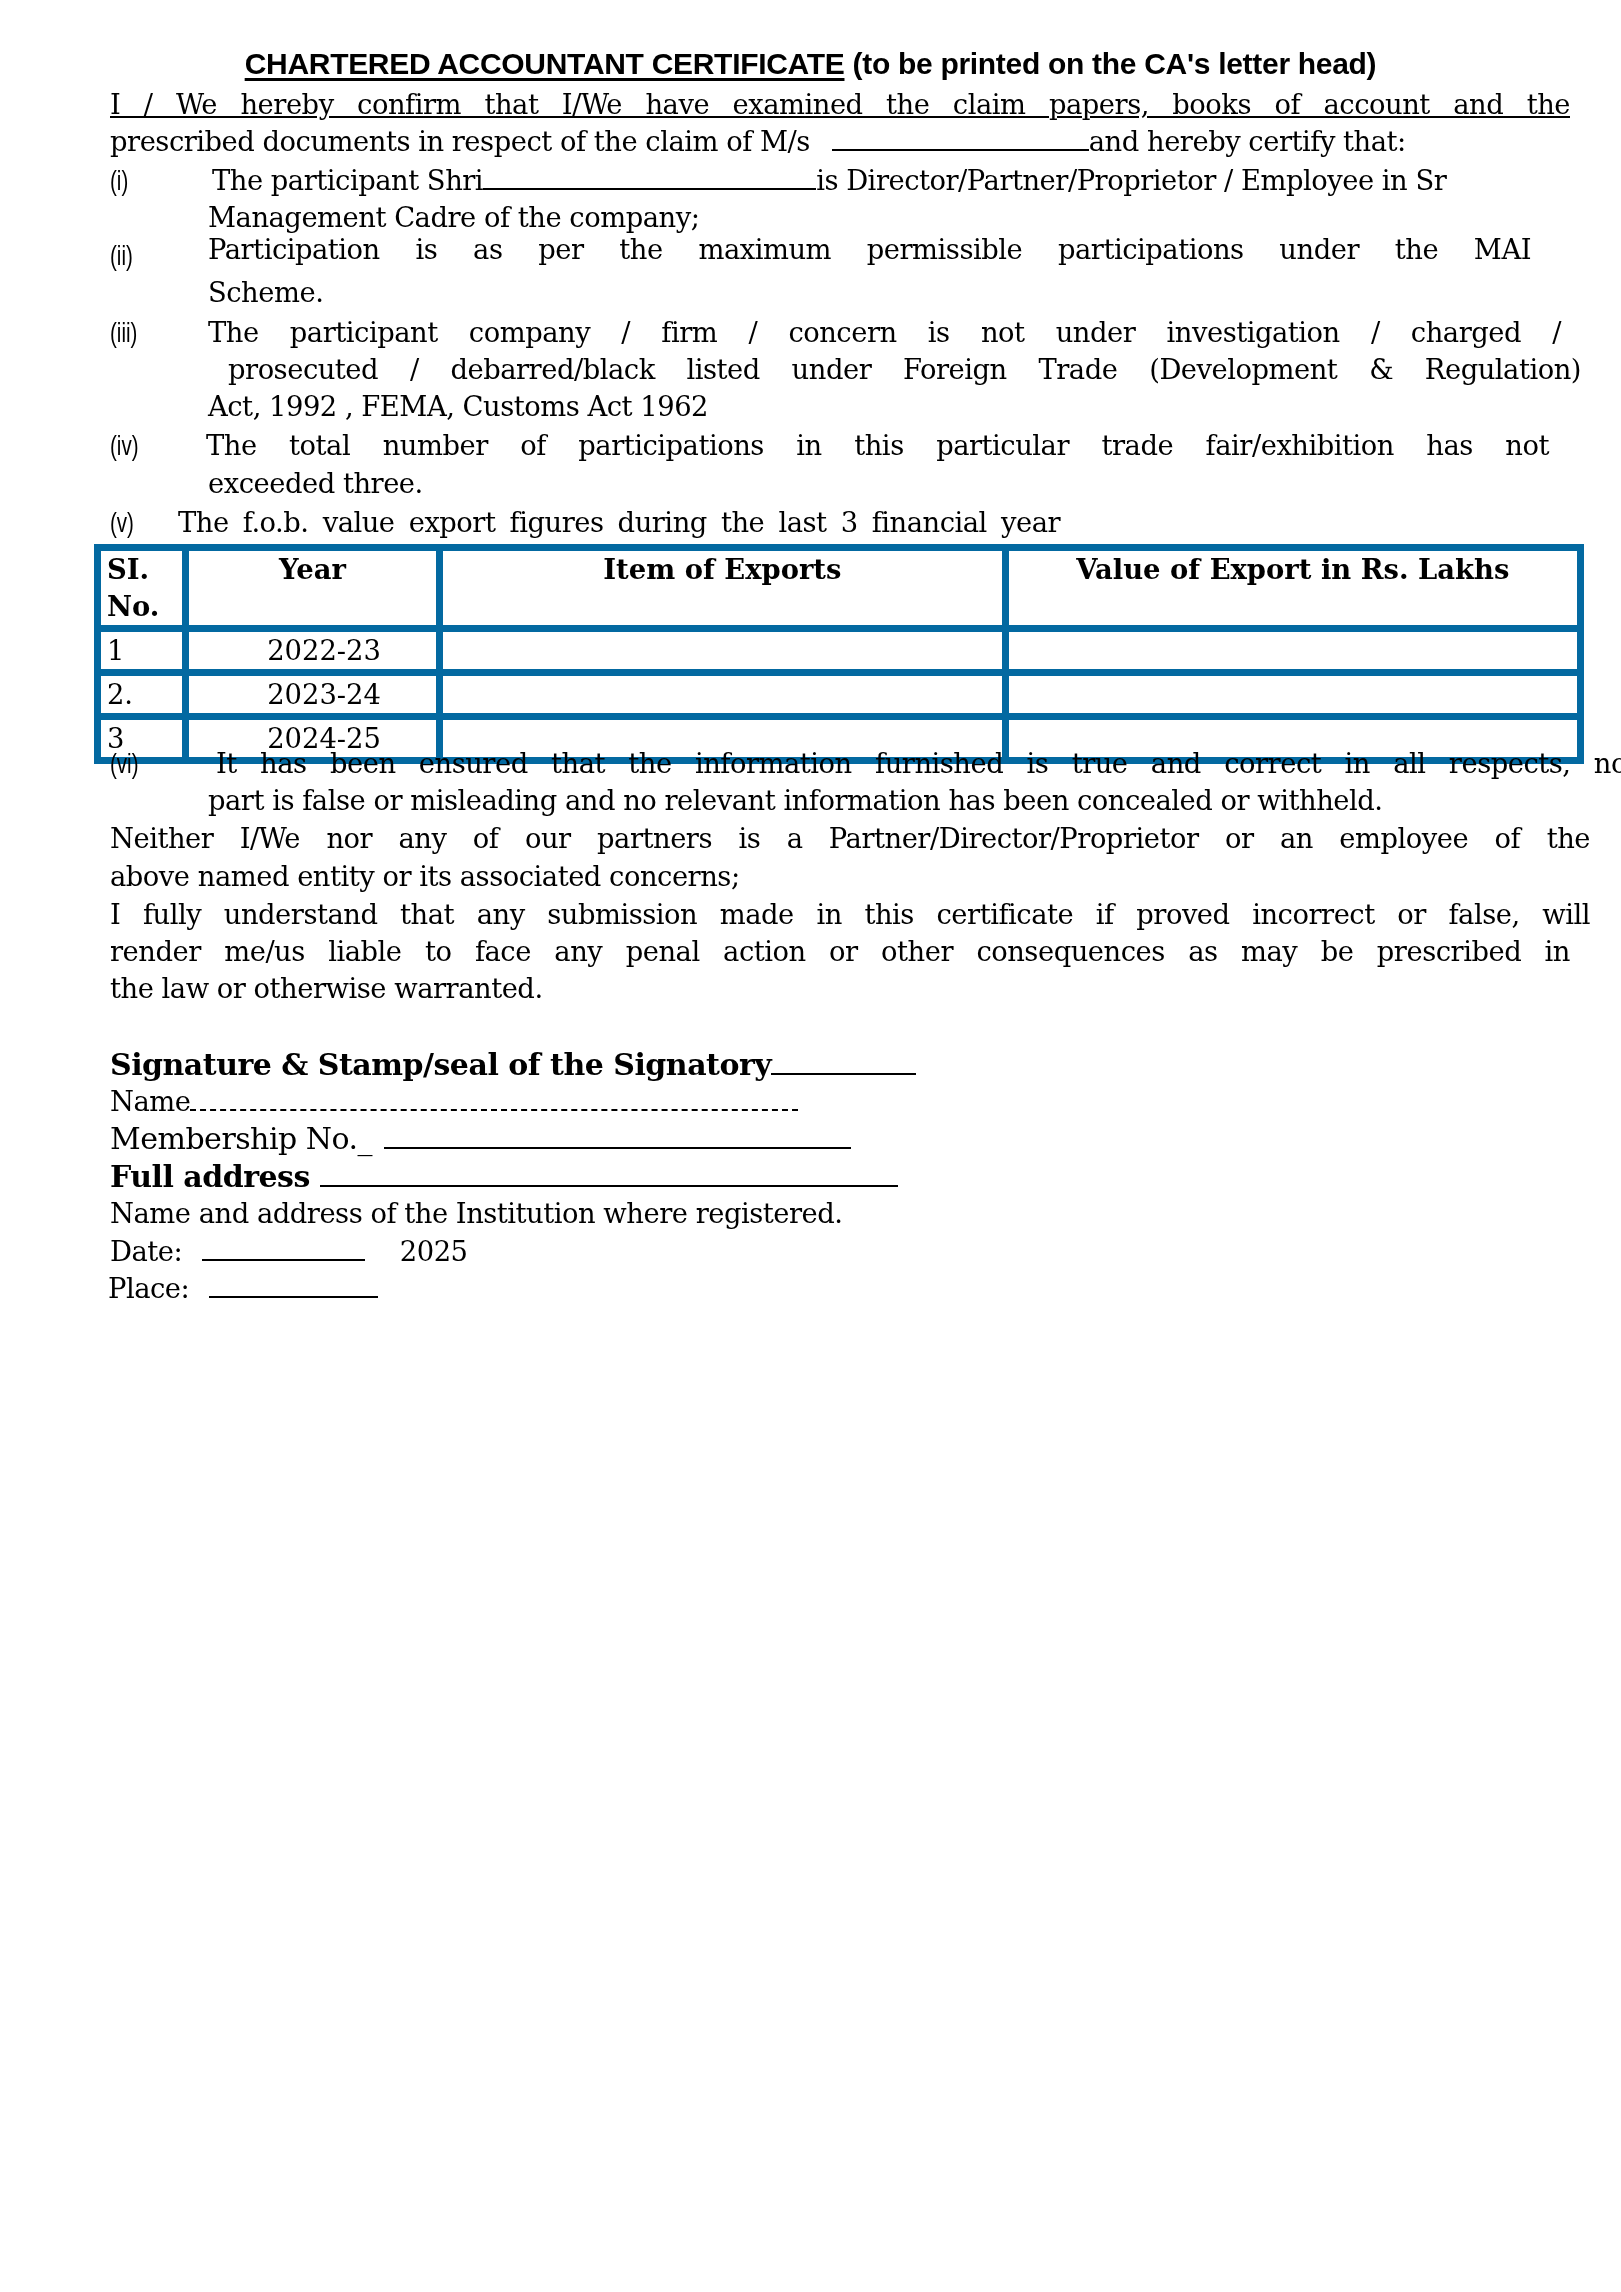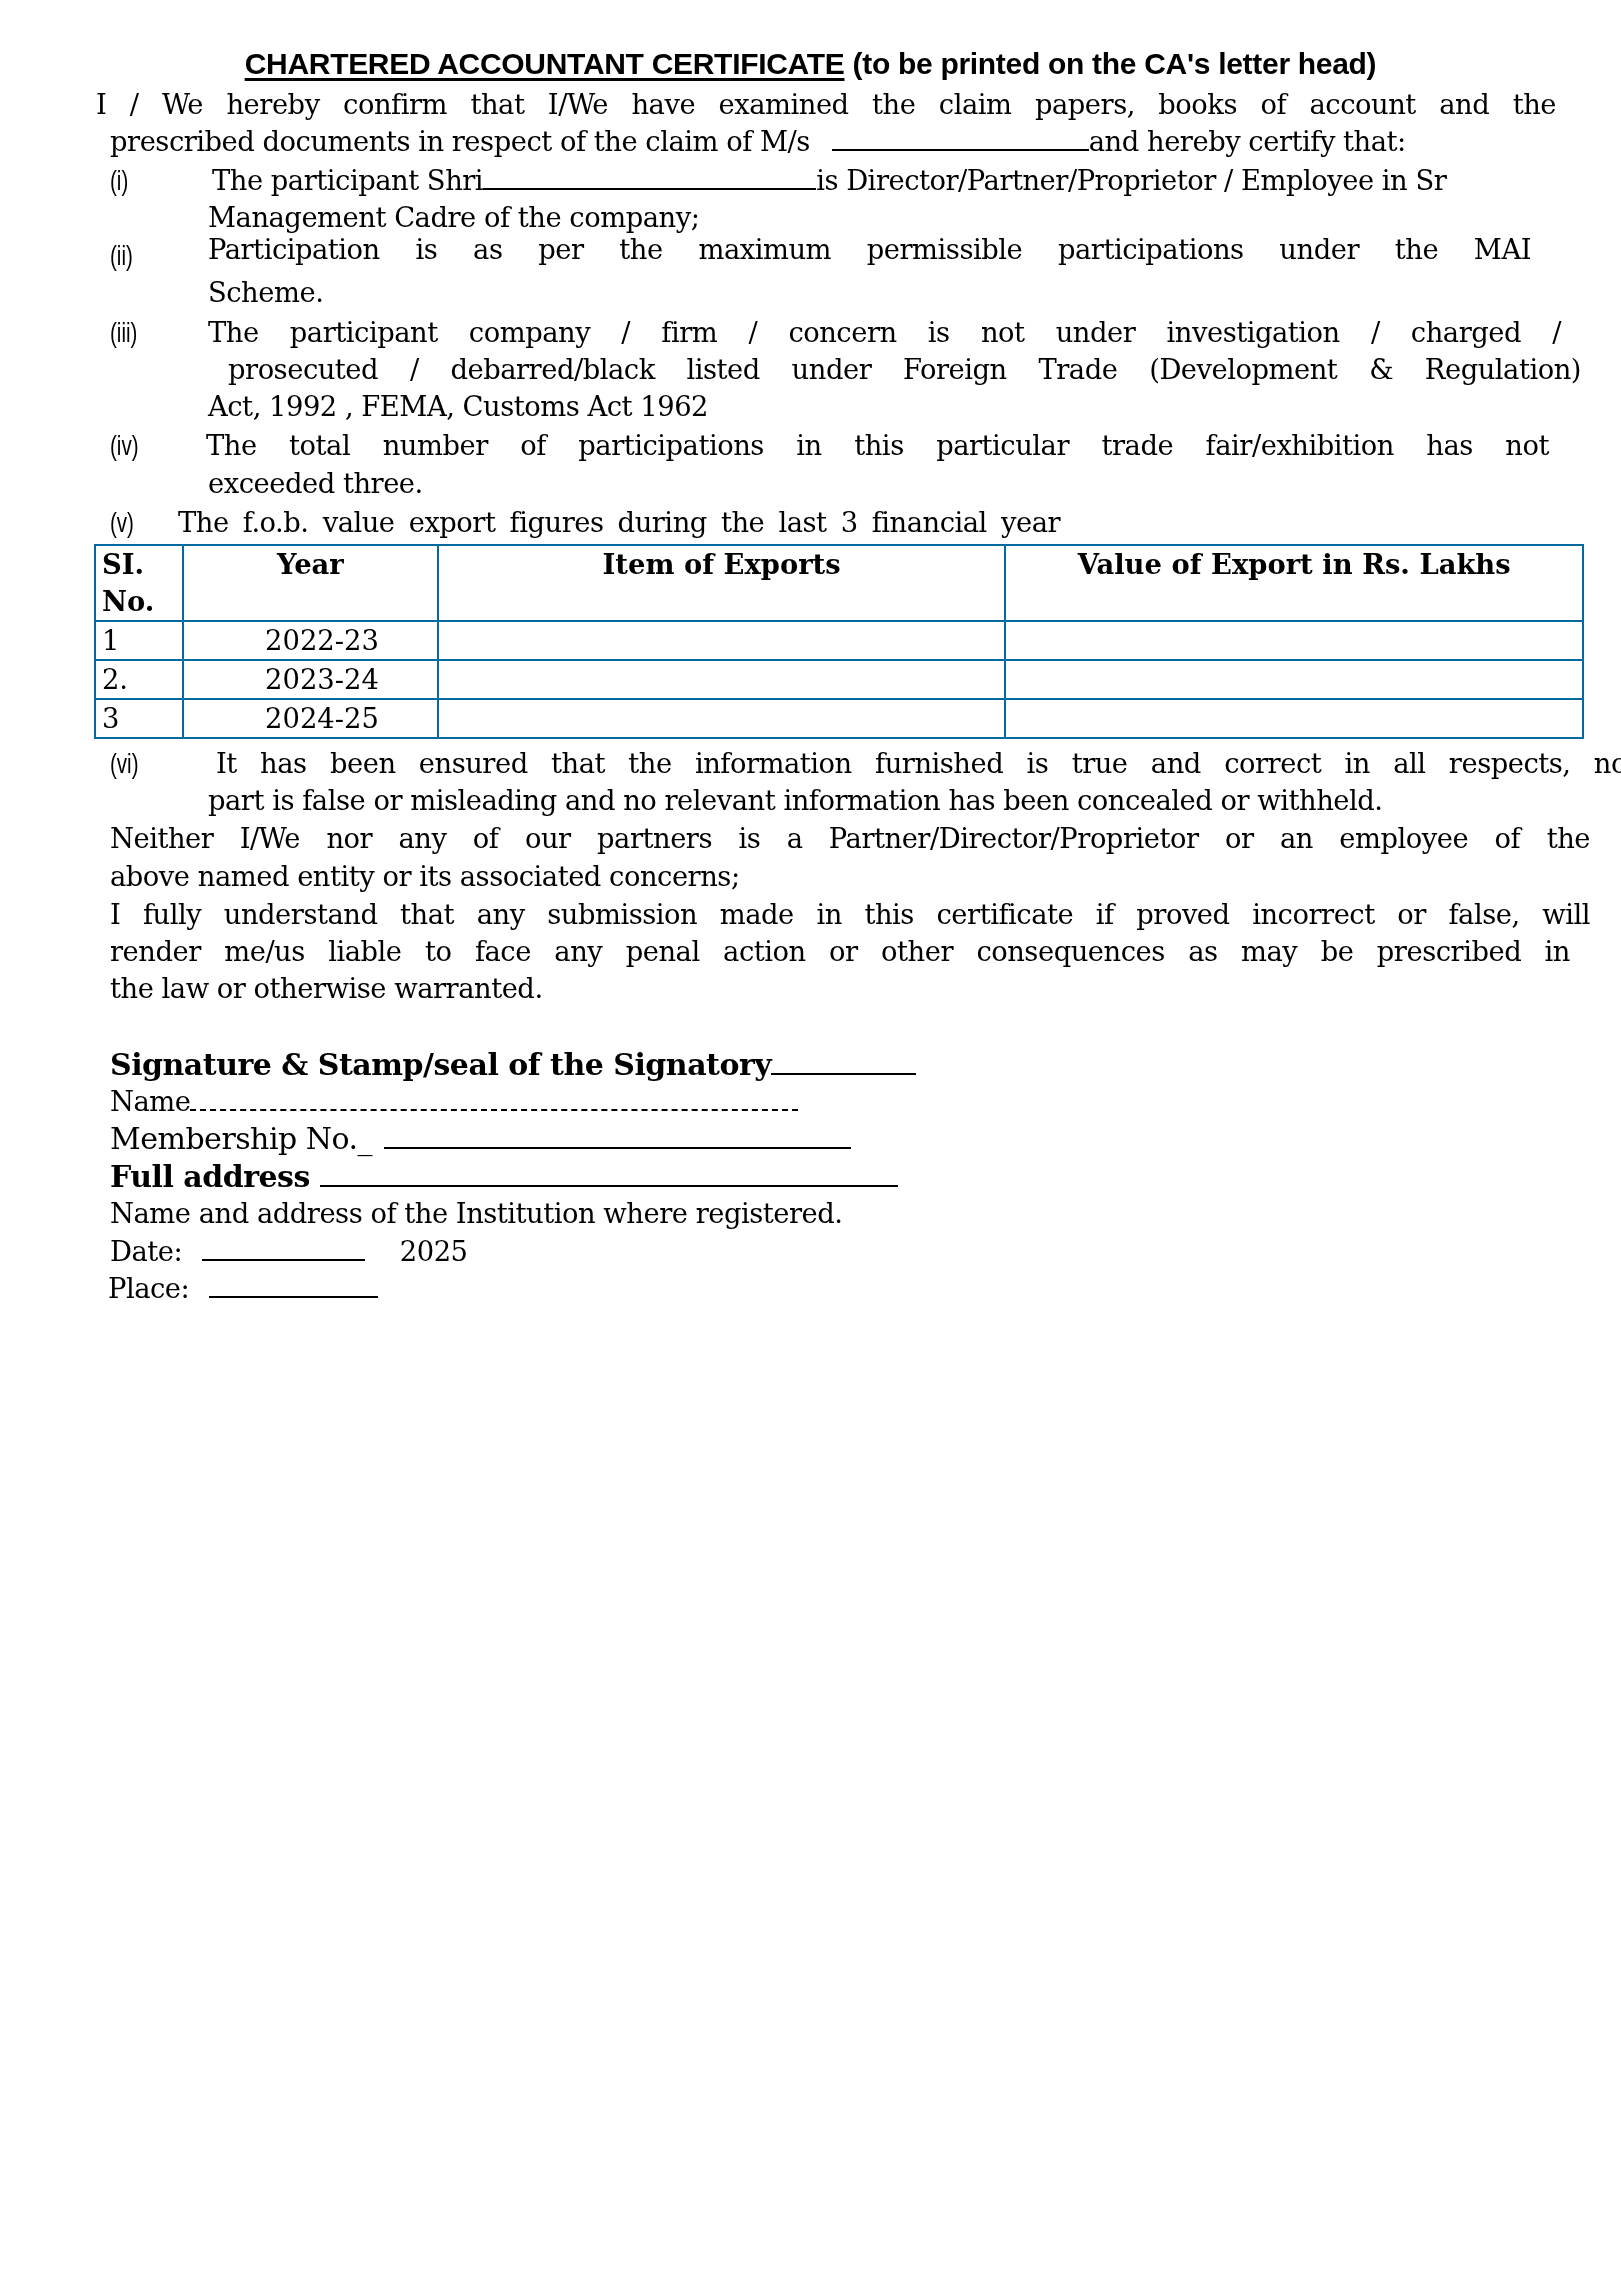--- a/index.html
+++ b/index.html
@@ -14,37 +14,37 @@
     position:absolute; font-family:"DejaVu Serif","Liberation Serif",serif; font-size:27.4px;
     white-space:nowrap; letter-spacing:-0.5px; line-height:37px;
   }
   .just { text-align:justify; text-align-last:justify; white-space:normal; }
   .roman { position:absolute; font-family:"Liberation Sans", sans-serif; font-size:27.4px; font-weight:300; line-height:37px; transform:scaleX(0.75); transform-origin:left; }
   .blank { display:inline-block; border-bottom:2.9px solid #000; vertical-align:baseline; height:1px; }
   table.exp {
     position:absolute; left:94px; top:544px; width:1490px; border-collapse:collapse;
     font-family:"DejaVu Serif","Liberation Serif",serif; font-size:27.4px;
   }
-  table.exp td, table.exp th { border:2px solid #0369a1; padding:0 5.9px; vertical-align:top; line-height:37px; }
+  table.exp td, table.exp th { border:7px solid #0369a1; padding:0 5.9px; vertical-align:top; line-height:37px; }
   table.exp { border:2.9px solid #000; }
   table.exp th { font-weight:bold; text-align:center; }
   table.exp th.sl { text-align:left; }
   table.exp td.yr { text-align:center; padding-left:29px; }
   .sig { font-family:"DejaVu Serif","Liberation Serif",serif; font-size:30px; font-weight:bold; }
 </style>
 </head>
 <body>
 
 <div class="page">
 
   <div class="title">
     <span class="u">CHARTERED ACCOUNTANT CERTIFICATE</span><span> (to be printed on the CA's letter head)</span>
   </div>
 
-  <div class="line just" style="top:86px; left:96px; width:1460px;">I / We hereby confirm that I/We have examined the claim papers, books of account and the</div>
+  <div class="line just" style="top:86px; left:110px; width:1460px;text-decoration:underline;">I / We hereby confirm that I/We have examined the claim papers, books of account and the</div>
   <div class="line" style="top:123px; left:110px; width:1460px;">
     <span>prescribed documents in respect of the claim of M/s</span>
     <span class="blank" style="width:257px; margin-left:13.7px;"></span><span>and hereby certify that:</span>
   </div>
 
   <div class="roman" style="top:162px; left:110px;">(i)</div>
   <div class="line" style="top:162px; left:212px;">
     <span>The participant Shri</span><span class="blank" style="width:333px;"></span><span>is Director/Partner/Proprietor / Employee in Sr</span>
   </div>
   <div class="line" style="top:199px; left:208px;">Management Cadre of the company;</div>

